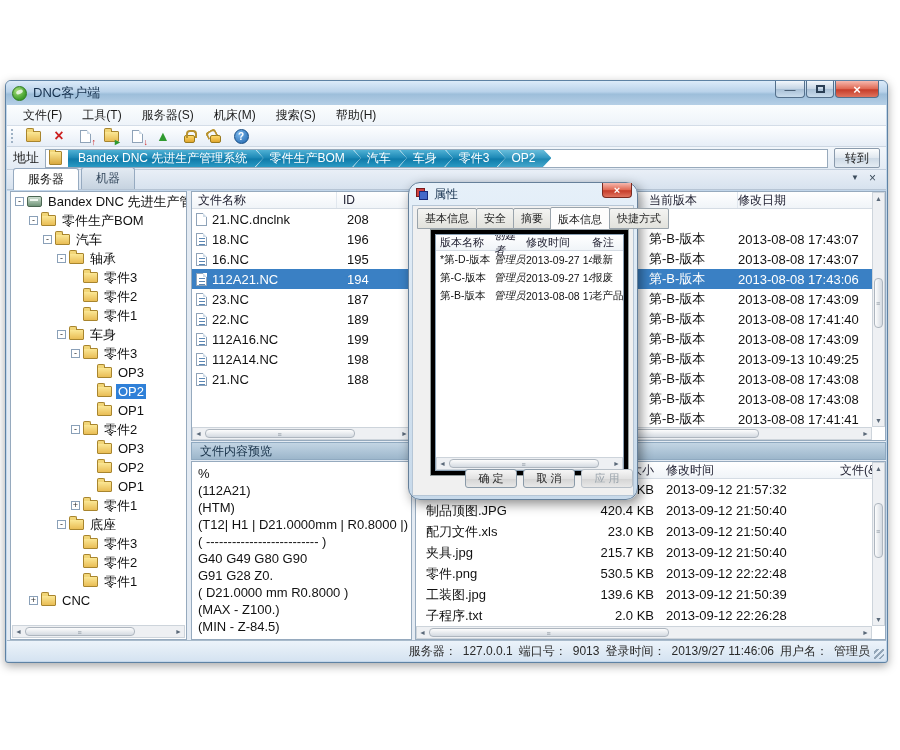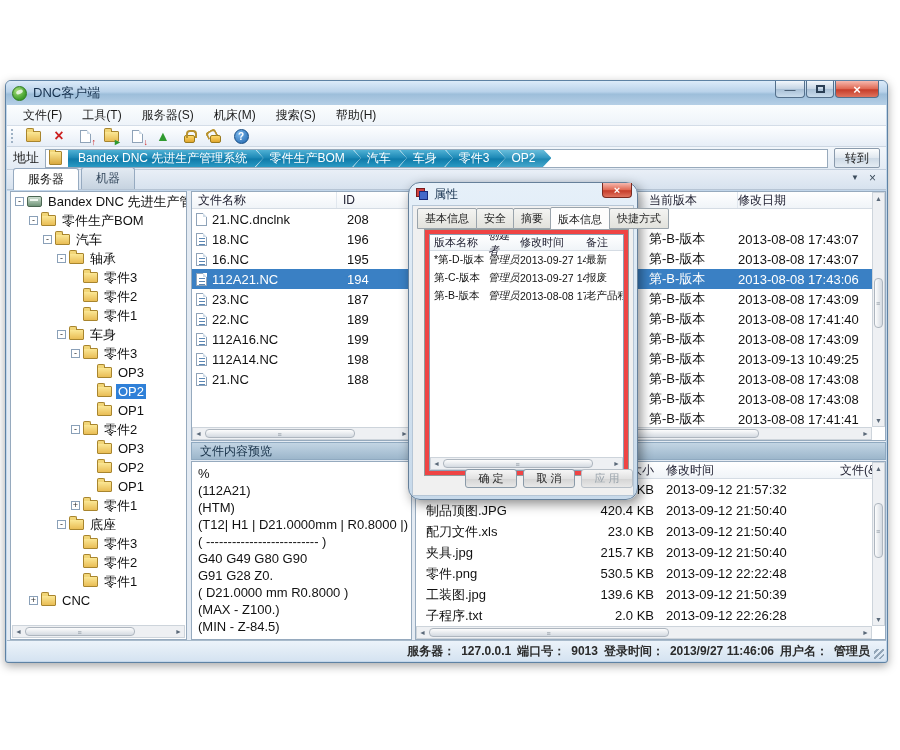--- a/index.html
+++ b/index.html
@@ -128,41 +128,41 @@
     overflow:hidden;}
   .ar{height:21px;display:flex;align-items:center;font-size:13px;color:#111;}
   .an{width:170px;padding-left:10px;white-space:nowrap;overflow:hidden;}
   .as{width:70px;text-align:right;padding-right:2px;white-space:nowrap;}
   .at{width:140px;padding-left:10px;white-space:nowrap;}
   .af{flex:1;padding-left:44px;white-space:nowrap;overflow:hidden;}
   #attach .listhead .an{padding-left:10px;}
   
   #statusbar{position:absolute;left:1px;bottom:1px;right:1px;height:21px;border-top:1px solid #a8bacb;
     background:linear-gradient(#ecf3fa,#d5e3f1);display:flex;align-items:center;justify-content:flex-end;
-    font-size:12px;font-weight:bold;color:#2a2a2a;padding-right:16px;border-radius:0 0 2px 2px;}
+    font-size:12px;font-weight:normal;color:#2a2a2a;padding-right:16px;border-radius:0 0 2px 2px;}
   #statusbar span{margin-left:6px;}
   #sgrip{position:absolute;right:2px;bottom:2px;width:10px;height:10px;
     background:repeating-linear-gradient(135deg,transparent 0 2px,#93a6b8 2px 4px);}
   
   #dlg{position:absolute;left:408px;top:182px;width:230px;height:318px;border:1px solid #66809a;
     background:linear-gradient(#e6f0f9,#c7d9ea);border-radius:12px;box-shadow:3px 4px 12px rgba(0,0,0,.45);z-index:50;}
   #dlgtitle{position:absolute;left:0;top:0;right:0;height:22px;display:flex;align-items:center;padding-left:7px;}
   .dlg-ic{width:12px;height:12px;position:relative;flex:none;}
   .dlg-ic::before{content:"";position:absolute;left:0;top:0;width:7px;height:7px;background:#d04040;border:1px solid #7a1a1a;}
   .dlg-ic::after{content:"";position:absolute;right:0;bottom:0;width:7px;height:7px;background:#4468c8;border:1px solid #1a2a7a;}
   #dlgtitletext{font-size:12px;color:#15304d;margin-left:6px;}
   #dlgclose{position:absolute;right:5px;top:0;width:30px;height:15px;border:1px solid #7a2a20;border-top:none;
     border-radius:0 0 4px 4px;background:linear-gradient(#f6b8ae,#e06a55 48%,#c63d2a 55%,#e0745f);color:#fff;
     font-size:11px;font-weight:bold;display:flex;align-items:center;justify-content:center;}
   #dlgbody{position:absolute;left:3px;top:22px;right:3px;bottom:3px;background:#f0f0f0;border:1px solid #b6c6d6;}
   #dlgtabs{position:absolute;left:4px;top:4px;right:4px;height:19px;display:flex;align-items:flex-end;}
   .dtab2{font-size:11px;padding:2px 7px;border:1px solid #9aa4ac;background:linear-gradient(#f4f4f2,#e2e2dc);
     color:#222;border-radius:2px 2px 0 0;margin-right:-1px;white-space:nowrap;}
   .dtab2.on{background:#fdfdfd;position:relative;top:1px;padding-top:4px;z-index:2;}
-  #dlgpage{position:absolute;left:11px;top:23px;right:4px;height:247px;background:#ef4444;border:1px solid #919b9c;}
+  #dlgpage{position:absolute;left:17px;top:23px;right:4px;height:247px;background:#000000;border:1px solid #919b9c;}
   #dlglist{position:absolute;left:4px;top:4px;right:4px;bottom:4px;background:#fff;border:1px solid #8aa0b4;overflow:hidden;}
   #dlglist .listhead{font-size:11px;height:16px;}
   .dr{height:18px;display:flex;align-items:center;font-size:10.5px;color:#111;white-space:nowrap;}
   .dn{width:58px;padding-left:4px;overflow:hidden;flex:none;}
   .dcr{width:32px;overflow:hidden;flex:none;font-style:italic;}
   .dtm{width:66px;overflow:hidden;flex:none;}
   .dnt{flex:1;overflow:hidden;}
   #dlgbtns{position:absolute;left:0;right:0;bottom:6px;height:20px;}
   .dbtn{position:absolute;width:52px;height:19px;border:1px solid #8a9aa8;border-radius:3px;font-size:11px;
     color:#1c1c1c;background:linear-gradient(#f6f6f6,#e2e2e2 50%,#d4d4d4 52%,#e8e8e8);

